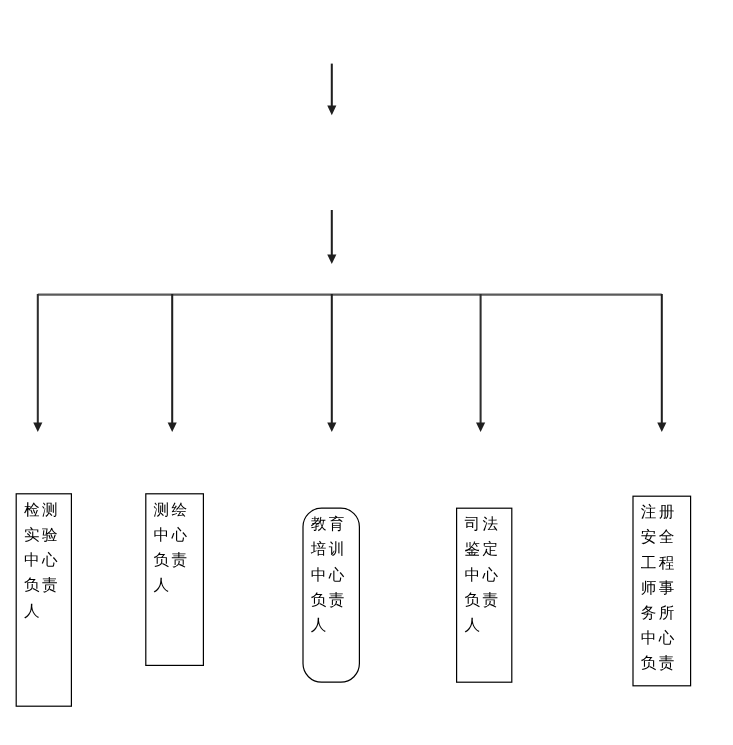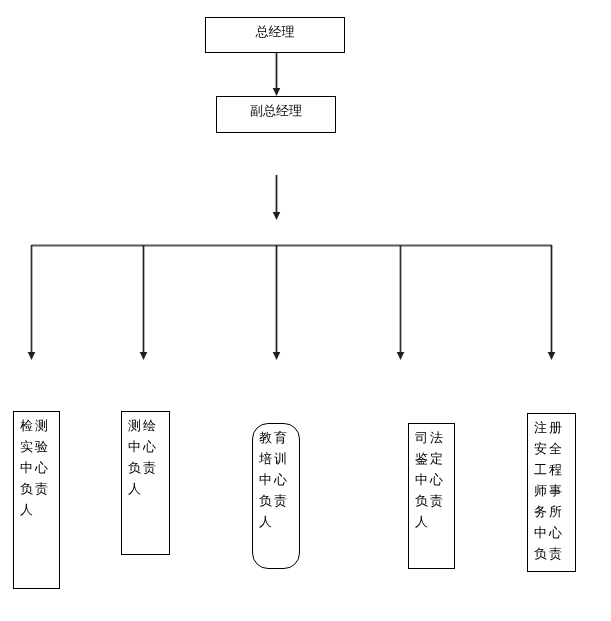--- a/index.html
+++ b/index.html
@@ -37,21 +37,21 @@
     align-items: center;
     justify-content: center;
     padding-bottom: 8px;
   }
   .node-root   { left: 205px; top: 17px;  width: 140px; height: 36px; }
   .node-deputy { left: 216px; top: 96px;  width: 120px; height: 37px; }
   .node.branch { padding: 3px 0 0 6px; letter-spacing: 2px; }
   .node-b1 { left: 13px;  top: 411px; width: 47px; height: 178px; }
   .node-b2 { left: 121px; top: 411px; width: 49px; height: 144px; }
   .node-b3 { left: 252px; top: 423px; width: 48px; height: 146px; border-radius: 16px; }
-  .node-b4 { left: 380px; top: 423px; width: 47px; height: 146px; margin-left: 28px; }
+  .node-b4 { left: 380px; top: 423px; width: 47px; height: 146px; }
   .node-b5 { left: 527px; top: 413px; width: 49px; height: 159px; }
   .tline {
     height: 21px;
     line-height: 21px;
     white-space: nowrap;
   }
 </style>
 </head>
 <body>
 
@@ -86,27 +86,21 @@
     <g>
       <line x1="400.5" y1="245" x2="400.5" y2="352.5" stroke="#2e2e2e" stroke-width="1.7"></line>
       <polygon points="400.5,360 396.7,352 404.3,352" fill="#1f1f1f"></polygon>
     </g>
     <g>
       <line x1="551.5" y1="245" x2="551.5" y2="352.5" stroke="#1f1f1f" stroke-width="1.7"></line>
       <polygon points="551.5,360 547.7,352 555.3,352" fill="#1f1f1f"></polygon>
     </g>
   </svg>
 
-  <div class="node top node-root">
-    <span>总经理</span>
-  </div>
 
-  <div class="node top node-deputy">
-    <span>副总经理</span>
-  </div>
 
   <div class="node branch node-b1">
     <div>
         <div class="tline">检测</div>
         <div class="tline">实验</div>
         <div class="tline">中心</div>
         <div class="tline">负责</div>
         <div class="tline">人</div>
       </div>
   </div>

